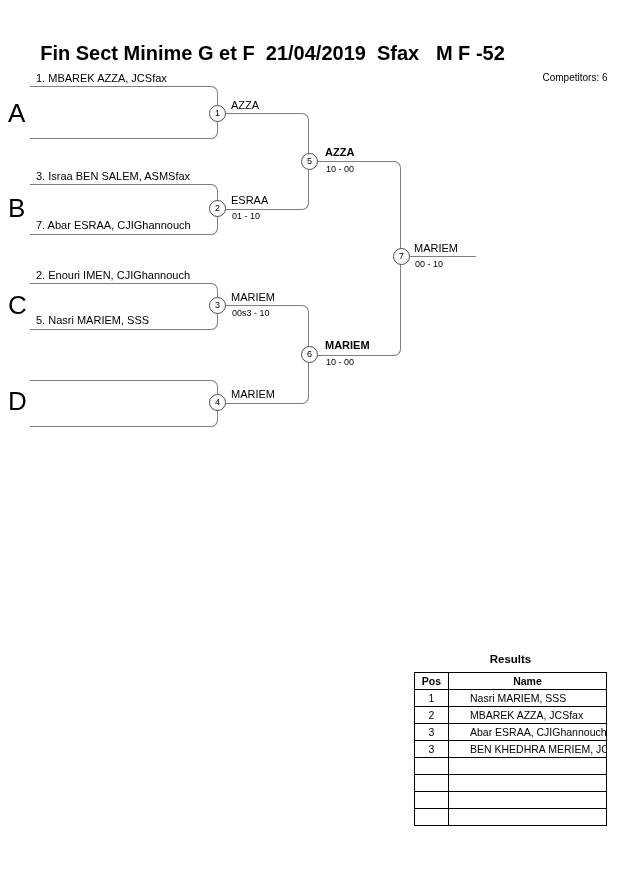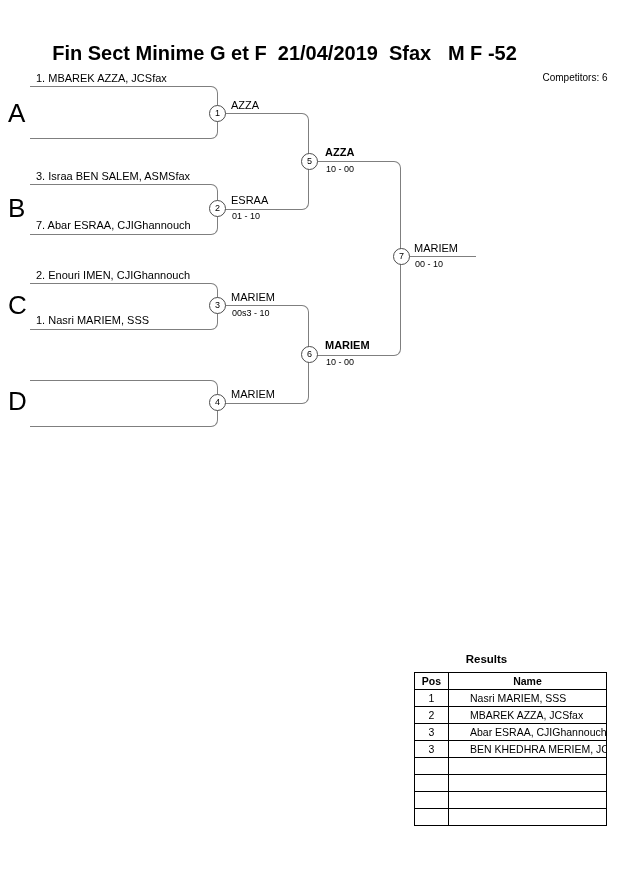--- a/index.html
+++ b/index.html
@@ -1,19 +1,19 @@
 <!DOCTYPE html>
 <html><head>
 <meta charset="utf-8">
 <style>
   html,body{margin:0;padding:0;background:#fff;}
   .page{position:relative;width:630px;height:891px;background:#ffffff;
         font-family:"Liberation Sans",sans-serif;color:#000;overflow:hidden;}
 
-  .title{position:absolute;left:12px;top:42px;width:545px;text-align:center;
+  .title{position:absolute;left:0;top:42px;width:545px;text-align:center;
          font-size:20px;font-weight:bold;white-space:pre;}
   .competitors{position:absolute;left:504px;top:72px;width:142px;text-align:center;
          font-size:10px;}
 
   .section-letter{position:absolute;left:8px;font-size:26px;line-height:26px;}
 
   .seed{position:absolute;font-size:11px;line-height:13px;white-space:nowrap;}
 
   
   .pair{position:absolute;border-top:1px solid #7f7f7f;border-right:1px solid #7f7f7f;
@@ -21,21 +21,21 @@
   .hline{position:absolute;border-top:1px solid #7f7f7f;height:0;}
 
   .circle{position:absolute;width:15px;height:15px;background:#fff;
           border:1px solid #4d4d4d;border-radius:50%;z-index:2;
           font-size:9px;line-height:15px;text-align:center;}
 
   .winner{position:absolute;font-size:11px;line-height:13px;white-space:nowrap;z-index:3;}
   .winner.bold{font-weight:bold;}
   .score{position:absolute;font-size:9px;line-height:10px;white-space:nowrap;z-index:3;}
 
-  .results-title{position:absolute;left:390px;top:653px;width:193px;text-align:center;
+  .results-title{position:absolute;left:414px;top:653px;width:193px;text-align:center;
         font-size:11.5px;font-weight:bold;}
   .results-table{position:absolute;left:414px;top:672px;width:193px;
         border-collapse:collapse;border:1px solid #4d7c0f;table-layout:fixed;}
   .results-table th,.results-table td{border:1px solid #000;height:16px;padding:0;
         font-size:10.5px;overflow:hidden;white-space:nowrap;}
   .results-table th{font-weight:bold;text-align:center;}
   .results-table td.pos{text-align:center;}
   .results-table td.name{padding-left:21px;text-align:left;}
   .col-pos{width:34px;}
 </style>
@@ -49,21 +49,21 @@
 
   <div class="section-letter" style="top:100px;">A</div>
   <div class="section-letter" style="top:195px;">B</div>
   <div class="section-letter" style="top:292px;">C</div>
   <div class="section-letter" style="top:388px;">D</div>
 
   <div class="seed" style="left:36px;top:72px;">1. MBAREK AZZA, JCSfax</div>
   <div class="seed" style="left:36px;top:170px;">3. Israa BEN SALEM, ASMSfax</div>
   <div class="seed" style="left:36px;top:219px;text-align:right;">7. Abar ESRAA, CJIGhannouch</div>
   <div class="seed" style="left:36px;top:269px;">2. Enouri IMEN, CJIGhannouch</div>
-  <div class="seed" style="left:36px;top:314px;">1. Nasri MARIEM, SSS</div>
+  <div class="seed" style="left:36px;top:314px;">5. Nasri MARIEM, SSS</div>
 
   <div class="pair" style="left:30px;top:86px;width:187px;height:51px;"></div>
   <div class="pair" style="left:30px;top:184px;width:187px;height:49px;"></div>
   <div class="pair" style="left:30px;top:283px;width:187px;height:45px;"></div>
   <div class="pair" style="left:30px;top:380px;width:187px;height:45px;"></div>
 
   <div class="pair" style="left:216px;top:113px;width:92px;height:95px;"></div>
   <div class="pair" style="left:216px;top:305px;width:92px;height:97px;"></div>
   <div class="pair" style="left:309px;top:161px;width:91px;height:193px;"></div>
   <div class="hline" style="left:401px;top:256px;width:75px;"></div>

